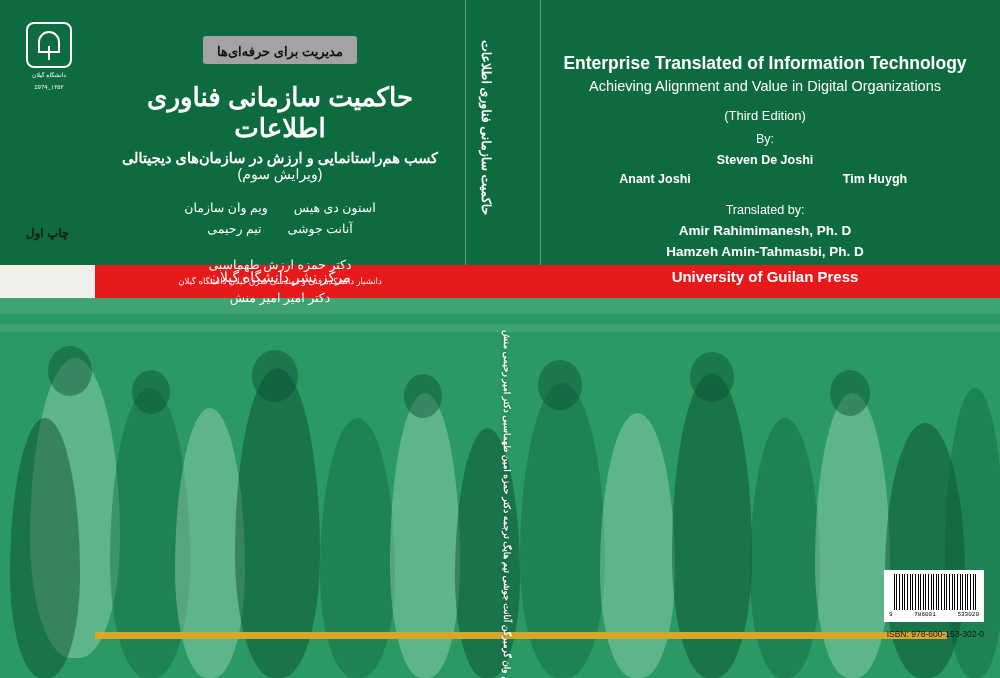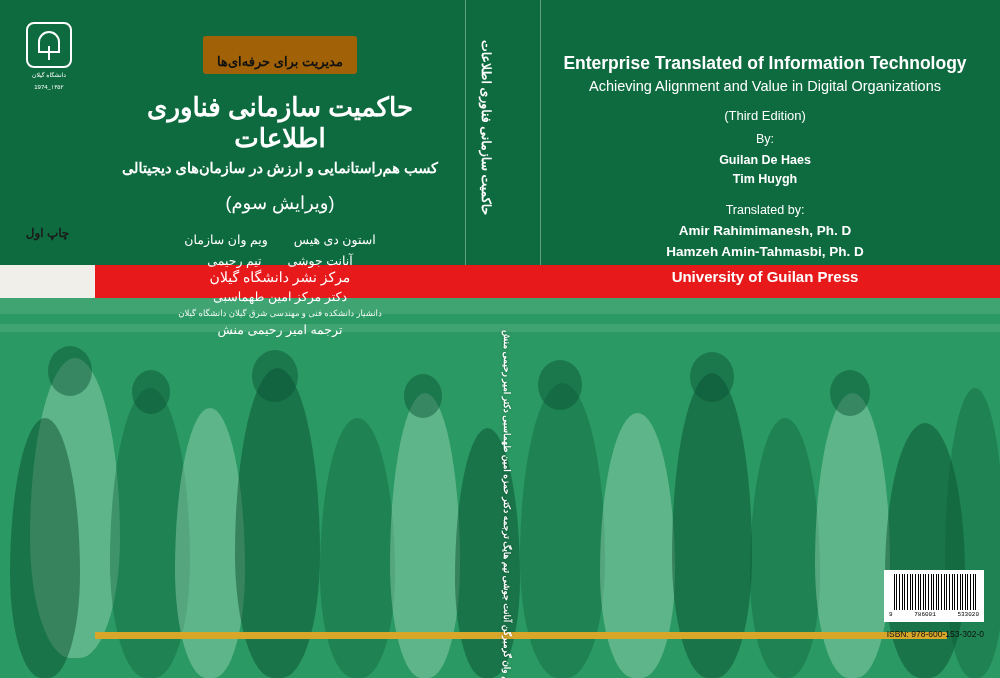--- a/index.html
+++ b/index.html
@@ -157,41 +157,41 @@
   .fa-block {
     position: absolute;
     left: 100px; top: 36px;
     width: 360px;
     direction: rtl;
     text-align: center;
     color: #ffffff;
   }
   .fa-badge {
     display: inline-block;
-    background: #a16207;
+    background: #a3a3a3;
     color: #111;
     font-size: 13px;
     font-weight: bold;
-    padding: 18px 14px 5px;
+    padding: 8px 14px 5px;
     border-radius: 3px;
   }
   .fa-title {
     font-size: 26px;
     font-weight: bold;
     margin-top: 18px;
     letter-spacing: 0px;
   }
   .fa-sub {
     font-size: 14.5px;
     margin-top: 6px;
     font-weight: bold;
   }
   .fa-edition {
-    font-size: 18px;
-    margin-top: 16px;
+    font-size: 14px;
+    margin-top: 0;
   }
   .fa-authors {
     margin-top: 16px;
     font-size: 12.5px;
     line-height: 1.7;
   }
   .fa-authors .row {
     display: flex;
     justify-content: center;
     gap: 26px;
@@ -420,37 +420,38 @@
       <div class="row">
         <span>استون دی هیس</span>
         <span>ویم وان سازمان</span>
       </div>
       <div class="row">
         <span>آنانت جوشی</span>
         <span>تیم رحیمی</span>
       </div>
     </div>
     <div class="fa-trans">
-      <div>دکتر مرکز امین طهماسبی</div>
+      <div>دکتر حمزه ارزش طهماسبی</div>
       <div class="small">دانشیار دانشکده فنی و مهندسی شرق گیلان دانشگاه گیلان</div>
-      <div>ترجمه امیر رحیمی منش</div>
+      <div>دکتر امیر امیر منش</div>
     </div>
   </div>
   <div class="fa-publisher">مرکز نشر دانشگاه گیلان</div>
 
   <div class="en-block">
     <div class="en-title">Enterprise Translated of Information Technology</div>
     <div class="en-sub">Achieving Alignment and Value in Digital Organizations</div>
     <div class="en-edition">(Third Edition)</div>
     <div class="en-by">By:</div>
     <div class="en-authors">
       <div class="arow">
-        <span>Guilan De Haes</span>
+        <span>Steven De Joshi</span>
       </div>
       <div class="arow">
+        <span>Anant Joshi</span>
         <span>Tim Huygh</span>
       </div>
     </div>
     <div class="en-translated">Translated by:</div>
     <div class="en-translators">
       <div>Amir Rahimimanesh, Ph. D</div>
       <div>Hamzeh Amin-Tahmasbi, Ph. D</div>
     </div>
   </div>
   <div class="en-publisher">University of Guilan Press</div>

